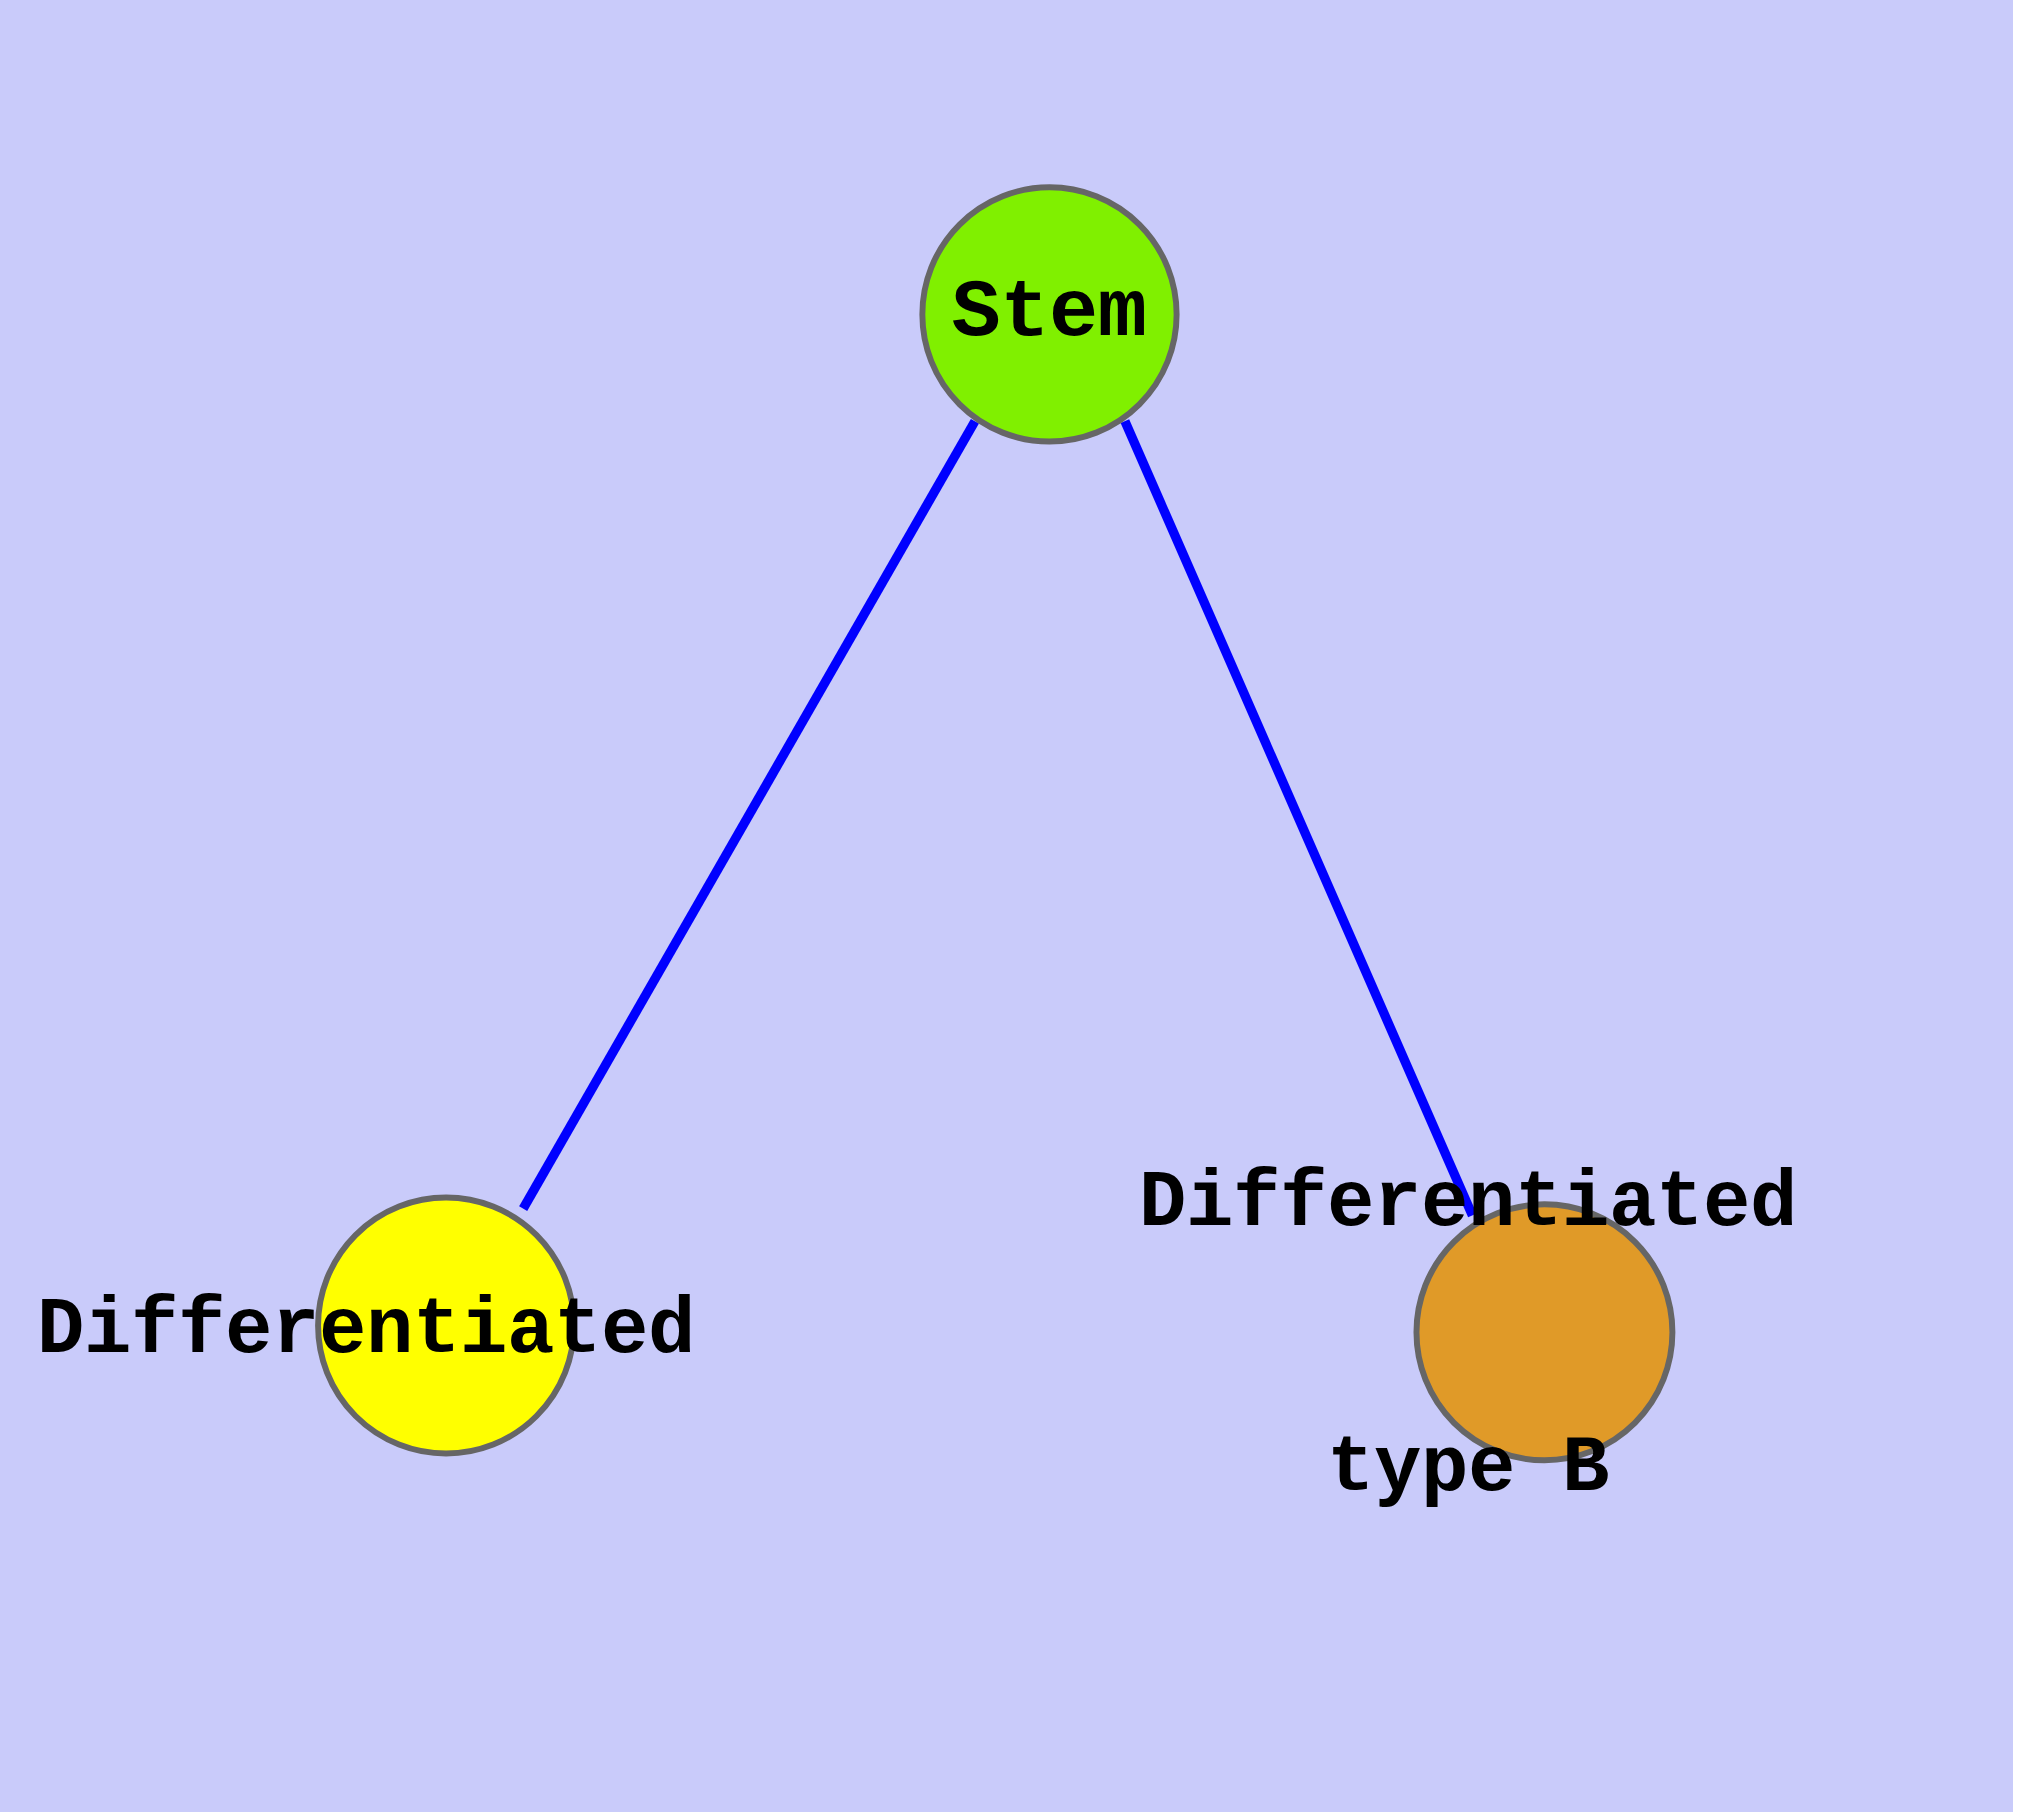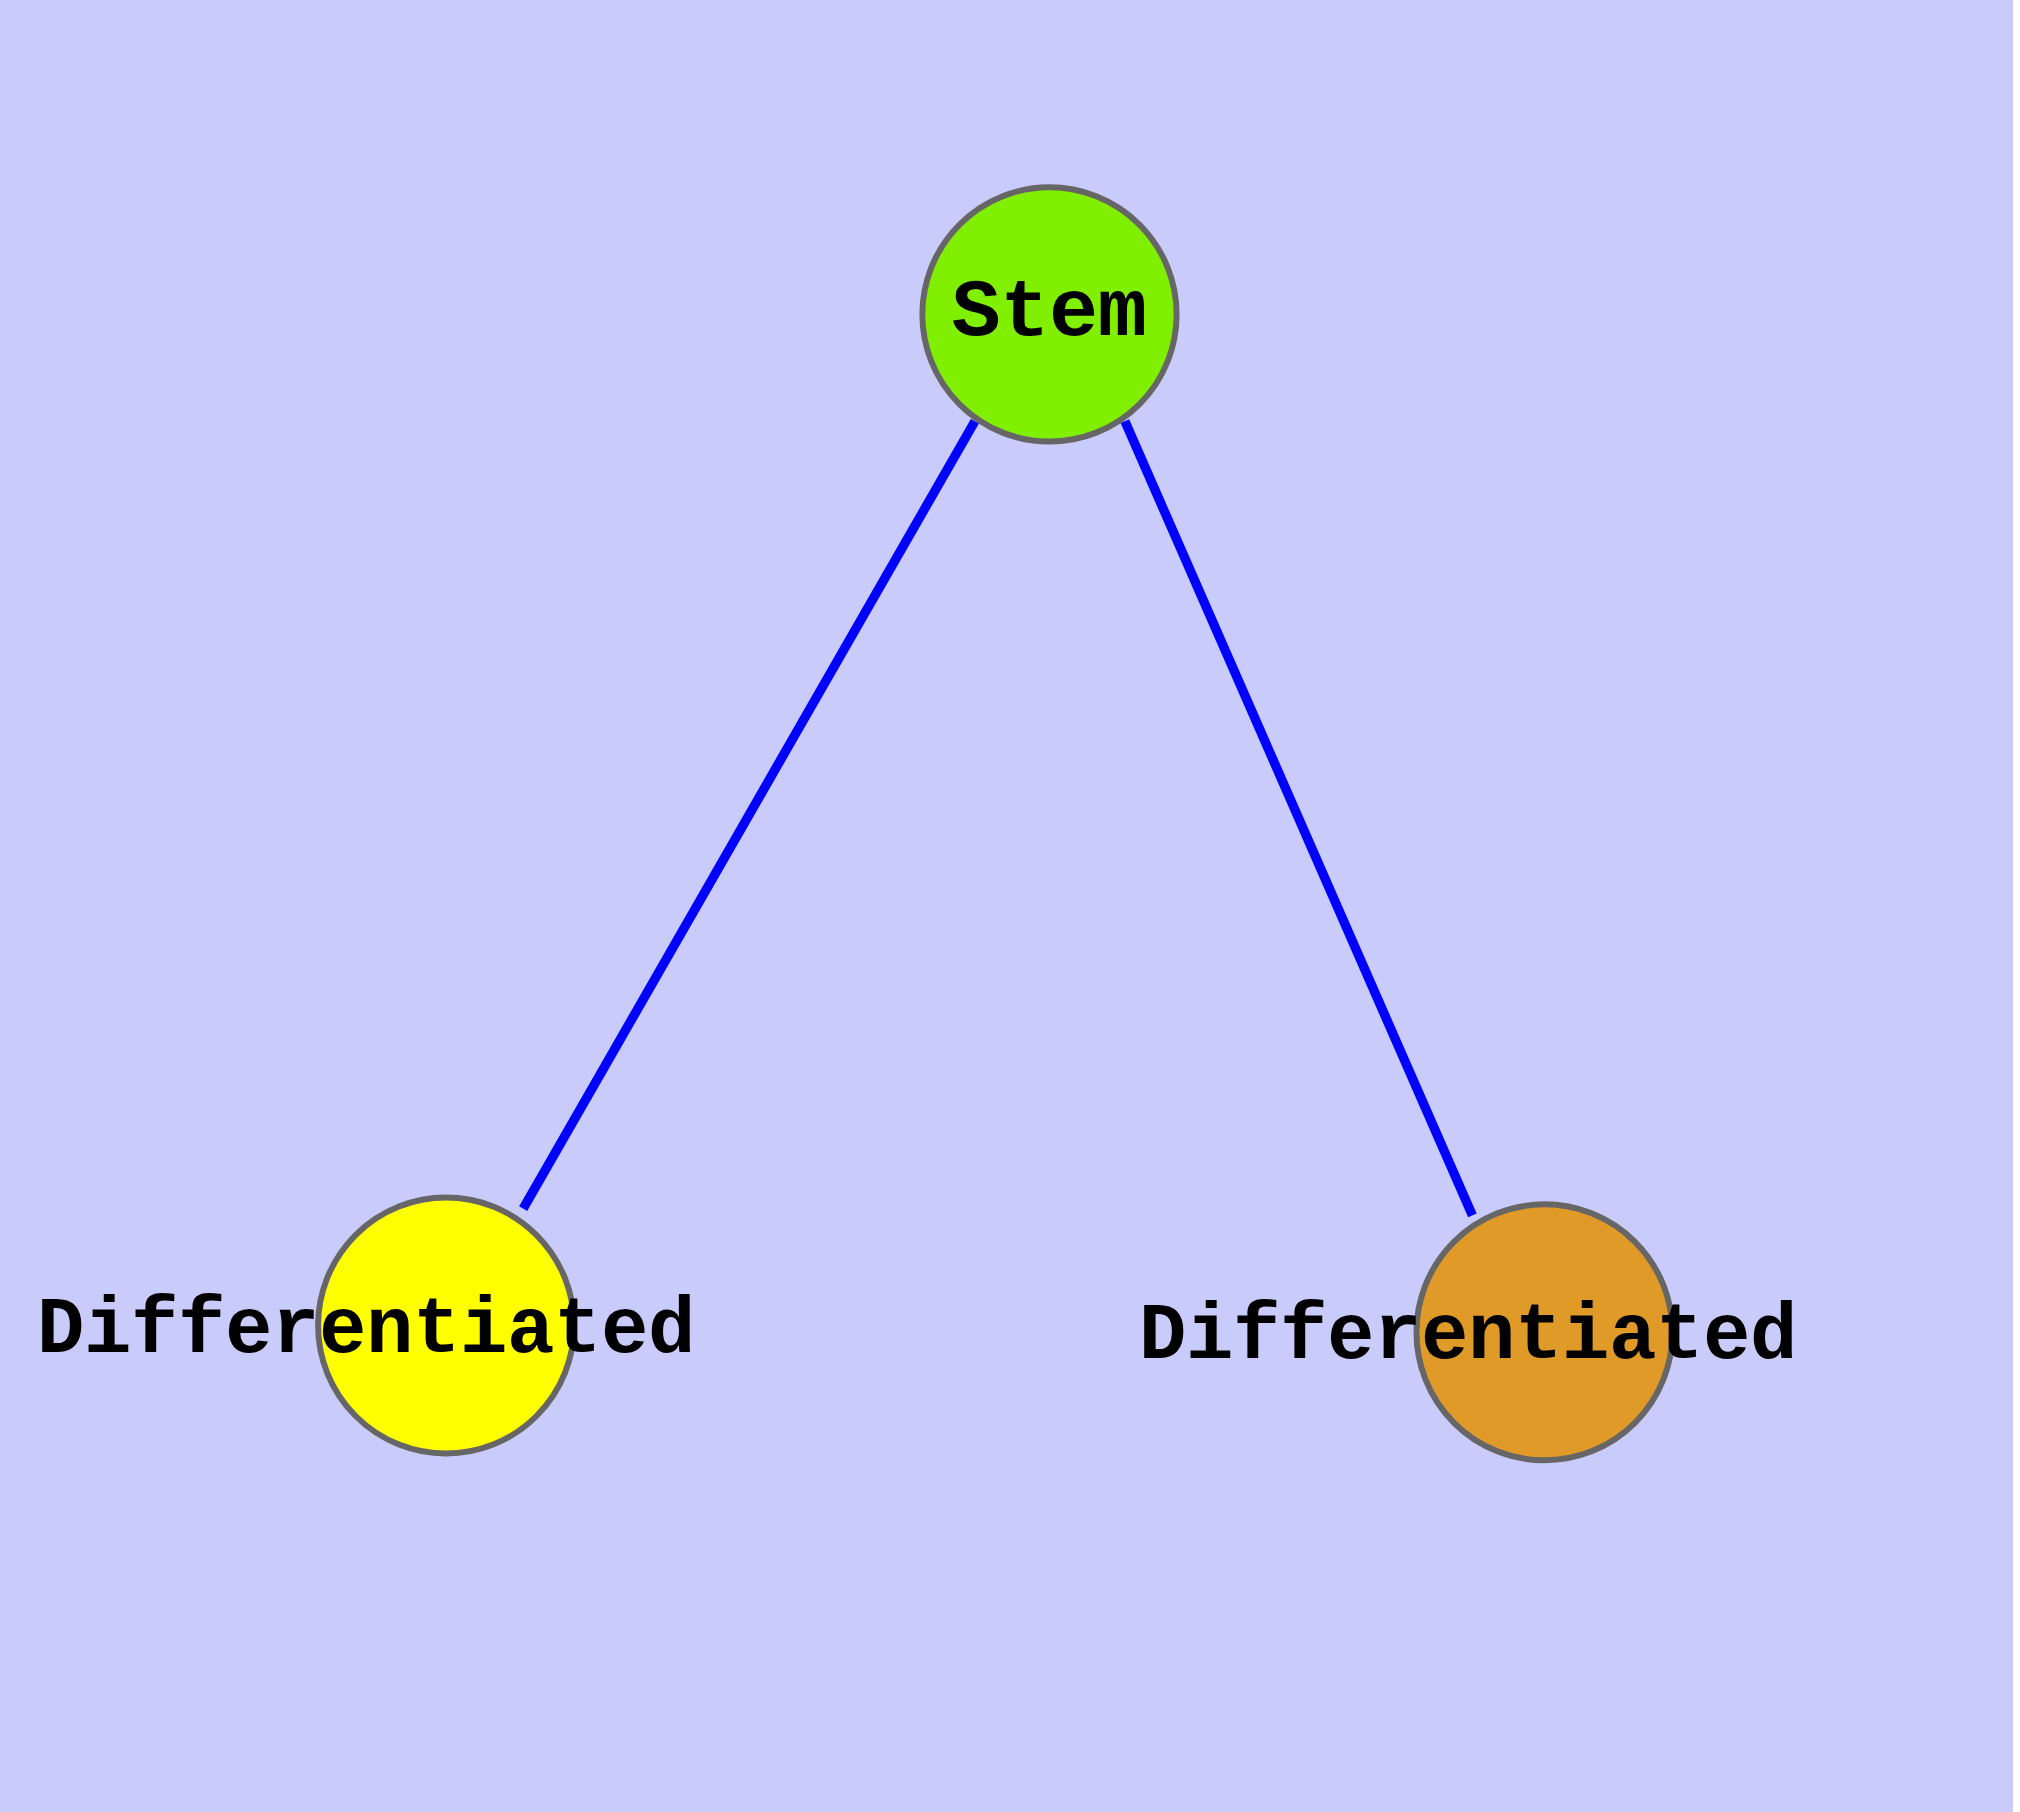--- a/index.html
+++ b/index.html
@@ -80,16 +80,17 @@
   <div class="node-label" id="label-stem">
     <div>Stem</div>
   </div>
 
   <div class="node-label" id="label-diff-a">
     <div>Differentiated</div>
   </div>
 
   <div class="node-label" id="label-diff-b">
     <div>Differentiated</div>
+    <div>type B</div>
   </div>
 
 </div>
 
 
 </body></html>

